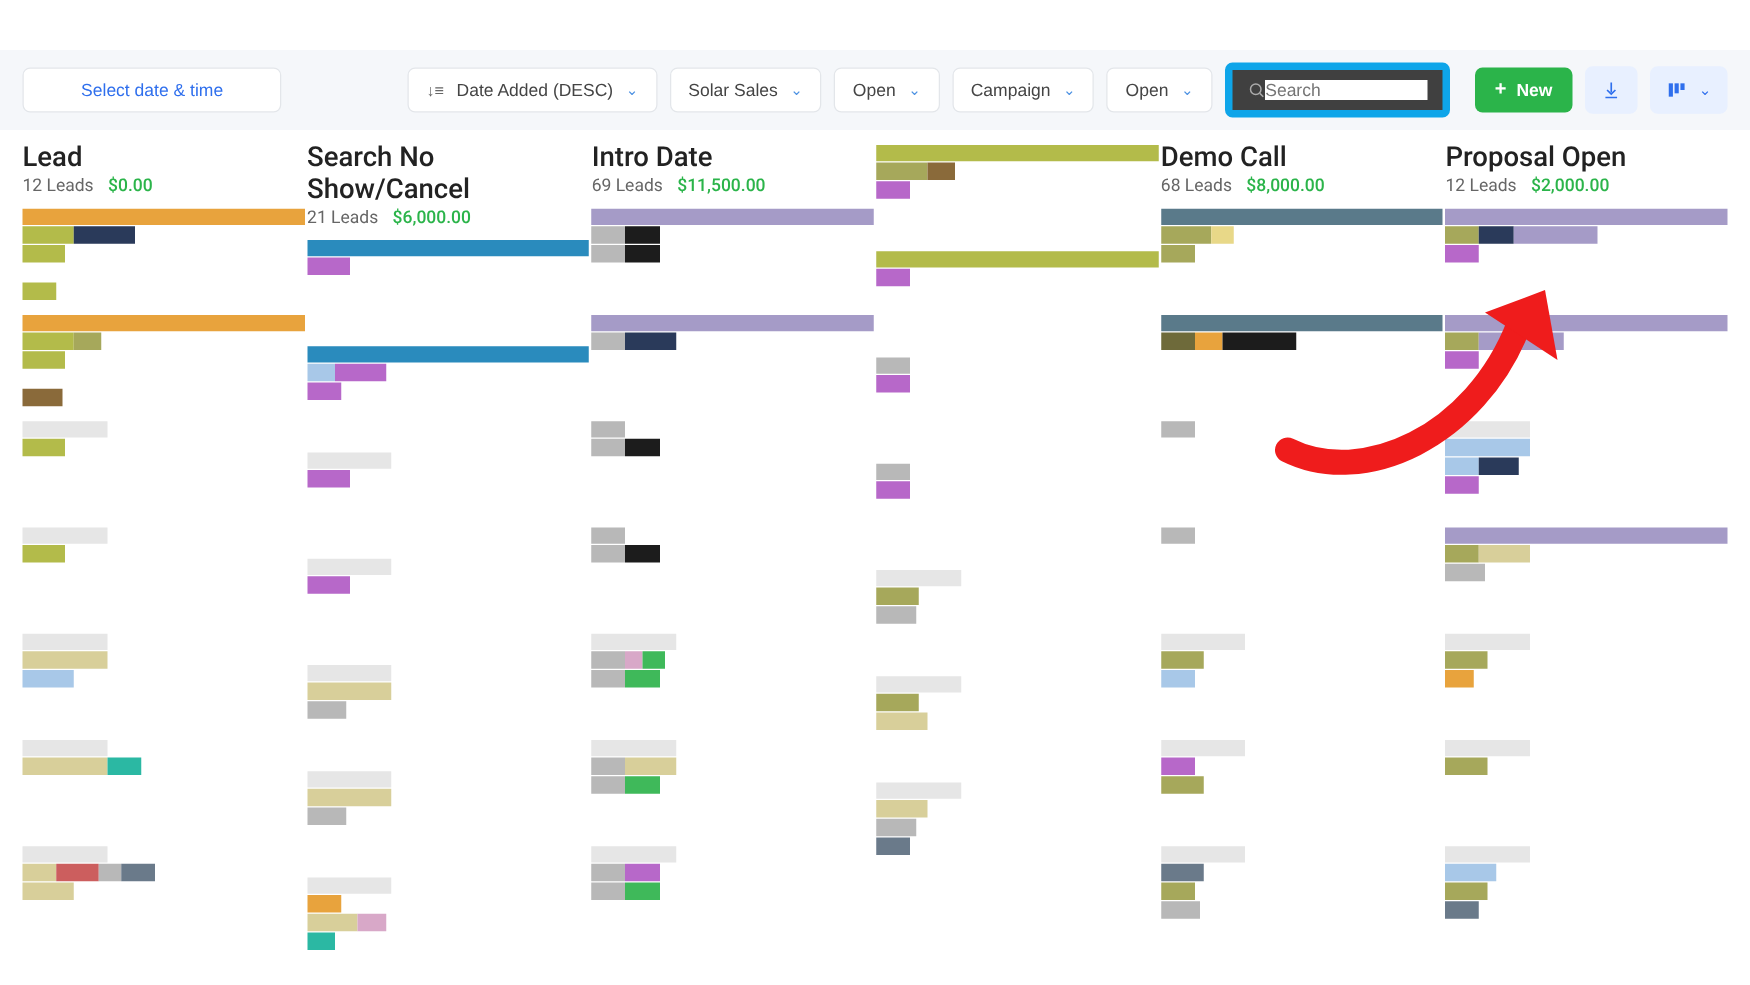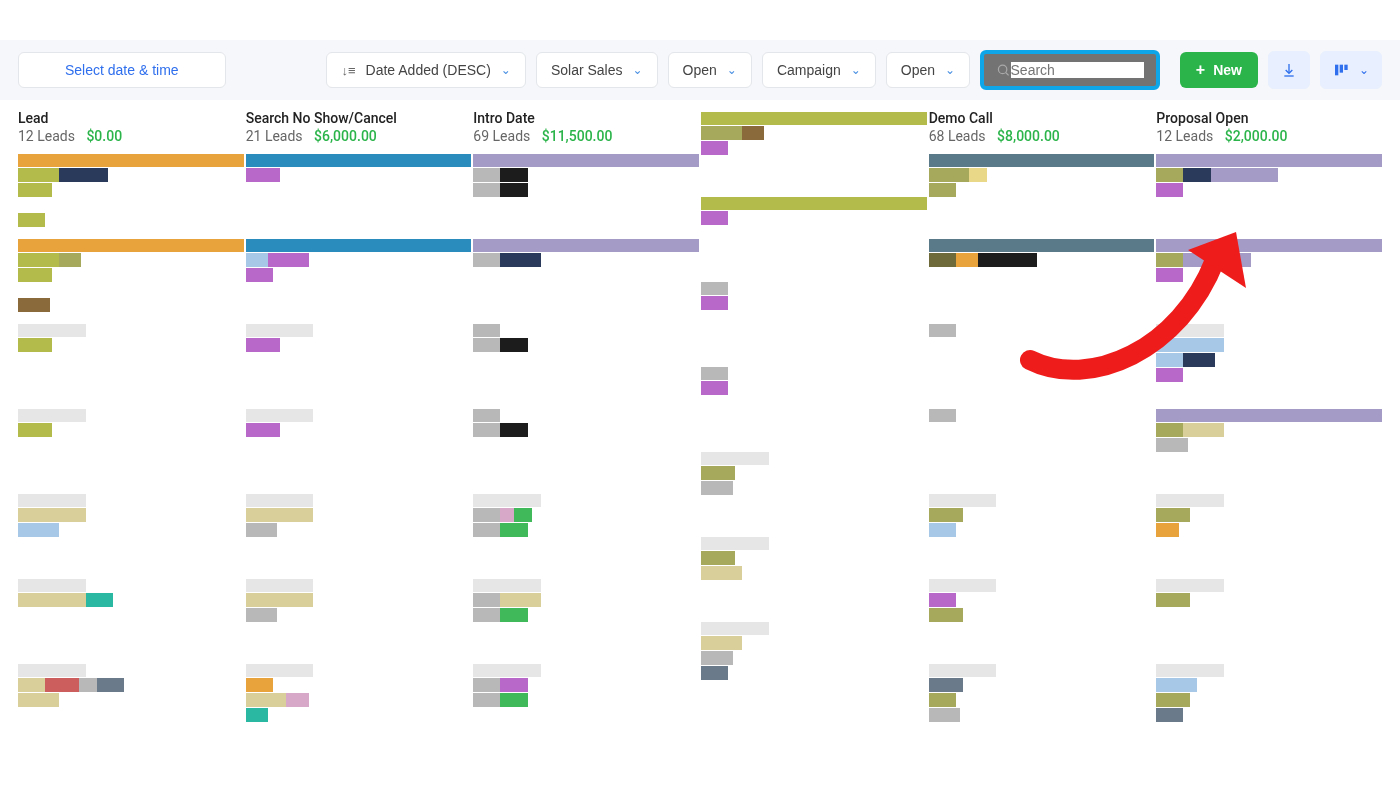--- a/index.html
+++ b/index.html
@@ -3,35 +3,35 @@
   <meta charset="utf-8">
   <style>
     * { box-sizing: border-box; margin: 0; padding: 0; }
     body { font-family: -apple-system, BlinkMacSystemFont, "Segoe UI", Roboto, Arial, sans-serif; background: #fff; color: #333; width: 1400px; height: 788px; overflow: hidden; }
     .topbar-area { height: 40px; background: #fff; }
     .toolbar { display: flex; align-items: center; gap: 10px; padding: 10px 18px; background: #f5f7fa; }
     .btn { display: inline-flex; align-items: center; gap: 8px; background: #fff; border: 1px solid #e3e6ea; border-radius: 6px; padding: 9px 14px; font-size: 14px; color: #444; cursor: pointer; white-space: nowrap; }
     .btn .chev { color: #4a90e2; font-size: 12px; margin-left: 2px; }
     .btn-date { width: 232px; justify-content: center; color: #2f6fed; background: #fff; }
     .spacer-fixed { width: 92px; }
-    .search-wrap { display: flex; align-items: center; background: #737373; border: 4px solid #0ea5e9; border-radius: 6px; padding: 8px 12px; width: 200px; }
+    .search-wrap { display: flex; align-items: center; background: #404040; border: 6px solid #0ea5e9; border-radius: 6px; padding: 8px 12px; width: 200px; }
     .search-wrap input { border: none; outline: none; font-size: 14px; width: 100%; color: #666; }
     .icon { width: 16px; height: 16px; display: inline-block; }
     .btn-new { background: #2bb44a; color: #fff; border: none; font-weight: 600; padding: 10px 16px; }
     .btn-new .plus { font-size: 16px; font-weight: 700; line-height: 1; }
     .btn-icon { background: #e8f0ff; border: 1px solid #e8f0ff; padding: 10px 12px; }
     .btn-icon svg { stroke: #2f6fed; }
     .btn-view { background: #e8f0ff; border: 1px solid #e8f0ff; padding: 10px 12px; display: flex; align-items: center; gap: 8px; }
     .btn-view svg { stroke: #2f6fed; fill: #2f6fed; }
     .btn-view .chev { color: #2f6fed; }
     .flex-spacer { flex: 1; }
     .board { display: flex; gap: 2px; padding: 4px 18px 0 18px; }
     .column { flex: 1; min-width: 0; }
     .col-head { padding: 6px 0 2px 0; }
-    .col-title { font-size: 14px; color: #222; font-weight: 500; }
+    .col-title { font-size: 22px; color: #222; font-weight: 500; }
     .col-meta { font-size: 14px; margin-top: 2px; }
     .col-count { color: #666; }
     .col-value { color: #2bb44a; margin-left: 8px; font-weight: 500; }
     .sort-icon { font-size: 13px; color: #666; margin-right: 2px; }
     .cards { margin-top: 8px; }
     .card { height: 84px; margin-bottom: 1px; background: #fff; }
     .card .stripe { height: 13px; display: flex; }
     .card .stripe span { display: inline-block; height: 100%; }
     .card .body-row { height: 14px; display: flex; margin-top: 0; }
     .card .body-row span { display: inline-block; height: 100%; }

